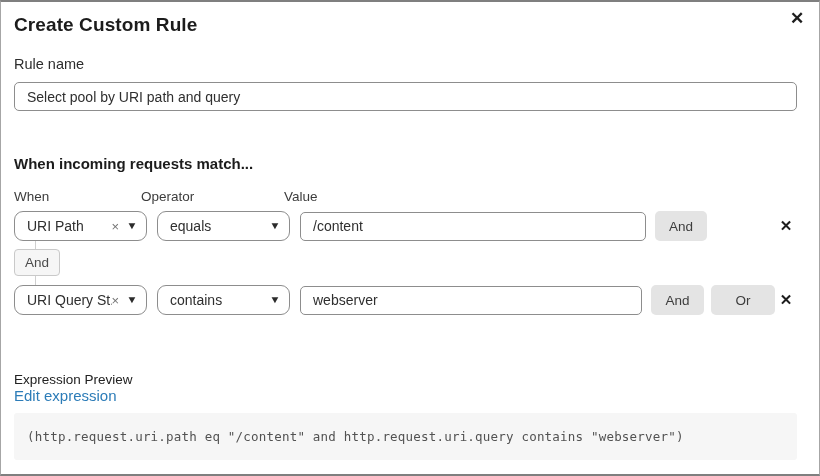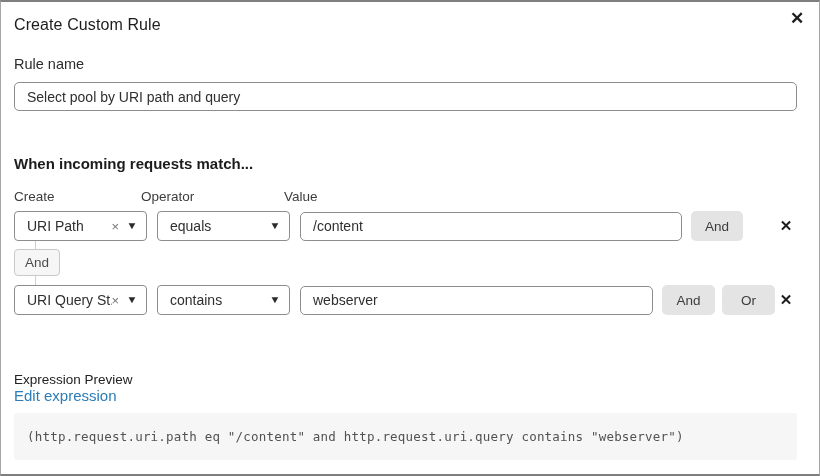--- a/index.html
+++ b/index.html
@@ -23,21 +23,21 @@
   .close-btn {
     position: absolute; top: 6px; right: 11px;
     width: 22px; height: 22px;
     background: none; border: none; cursor: pointer;
     font-size: 17px; font-weight: 700; color: #1d1d1d;
     line-height: 22px; text-align: center;
     font-family: "Liberation Sans", sans-serif;
   }
 
   h1.dialog-title {
-    font-size: 16px; font-weight: 400; color: #1c1c1c;
+    font-size: 19px; font-weight: 700; color: #1c1c1c;
     line-height: 27px; letter-spacing: 0.1px;
   }
 
   .rule-name-label { margin-top: 18px; font-size: 14.5px; color: #2d2d2d; }
   .rule-name-helper { margin-top: 5px; font-size: 13.5px; color: #9c9c9c; }
   input.text-input {
     display: block;
     margin-top: 10px; width: 100%; height: 29px;
     border: 1px solid #8d8d8d; border-radius: 5px;
     padding: 0 12px; font-size: 14px; color: #2f2f2f;
@@ -48,46 +48,46 @@
   h2.match-heading { margin-top: 44px; font-size: 15px; font-weight: 700; color: #1c1c1c; }
 
   .col-labels { position: relative; margin-top: 17px; height: 17px; font-size: 13.5px; color: #3c3c3c; }
   .col-labels .col-field    { position: absolute; left: 0; }
   .col-labels .col-operator { position: absolute; left: 127px; }
   .col-labels .col-value    { position: absolute; left: 270px; }
 
   .cond-row { display: flex; align-items: center; margin-top: 5px; }
   .select-box {
     width: 133px; height: 30px; flex: 0 0 auto;
-    border: 1px solid #8d8d8d; border-radius: 4px;
+    border: 1px solid #8d8d8d; border-radius: 9px;
     display: flex; align-items: center;
     padding: 0 9px 0 12px; margin-right: 10px;
     background: #fff; cursor: pointer;
   }
   .select-box .sel-label {
     flex: 1 1 auto; font-size: 14px; color: #2f2f2f;
     white-space: nowrap; overflow: hidden;
   }
   .select-box .clear-x { flex: 0 0 auto; color: #737373; font-size: 13px; margin-right: 8px; line-height: 1; }
   .select-box .caret { flex: 0 0 auto; color: #2b2b2b; font-size: 10px; line-height: 1; }
 
   .value-input { margin-top: 0 !important; margin-right: 9px; }
-  .value-input.w-long  { width: 382px; }
+  .value-input.w-long  { width: 346px; }
   .value-input.w-short { width: 419px; }
 
   .join-btn {
     height: 30px; border: none; border-radius: 5px;
     background: #e4e4e4; color: #3d3d3d;
     font-size: 13.5px; cursor: pointer;
     font-family: "Liberation Sans", sans-serif;
     flex: 0 0 auto;
   }
   .join-btn.and1 { width: 52px; }
   .join-btn.and2 { width: 53px; margin-right: 7px; }
-  .join-btn.or2  { width: 53px; }
+  .join-btn.or2  { width: 64px; }
 
   .remove-btn {
     margin-left: auto; flex: 0 0 auto;
     width: 22px; height: 22px;
     background: none; border: none; cursor: pointer;
     font-size: 15px; font-weight: 700; color: #1d1d1d;
     line-height: 22px; text-align: center; padding: 0;
     font-family: "Liberation Sans", sans-serif;
   }
 
@@ -125,21 +125,21 @@
 
   <div class="content">
     <h1 class="dialog-title">Create Custom Rule</h1>
 
     <div class="rule-name-label">Rule name</div>
     <input class="text-input" type="text" value="Select pool by URI path and query" style="">
 
     <h2 class="match-heading">When incoming requests match...</h2>
 
     <div class="col-labels">
-      <span class="col-field">Create</span>
+      <span class="col-field">When</span>
       <span class="col-operator">Operator</span>
       <span class="col-value">Value</span>
     </div>
 
     <div class="cond-row">
       <div class="select-box">
         <span class="sel-label">URI Path</span>
         <span class="clear-x">×</span>
         <span class="caret" style="transform: scaleX(1.15);">▼</span>
       </div>

